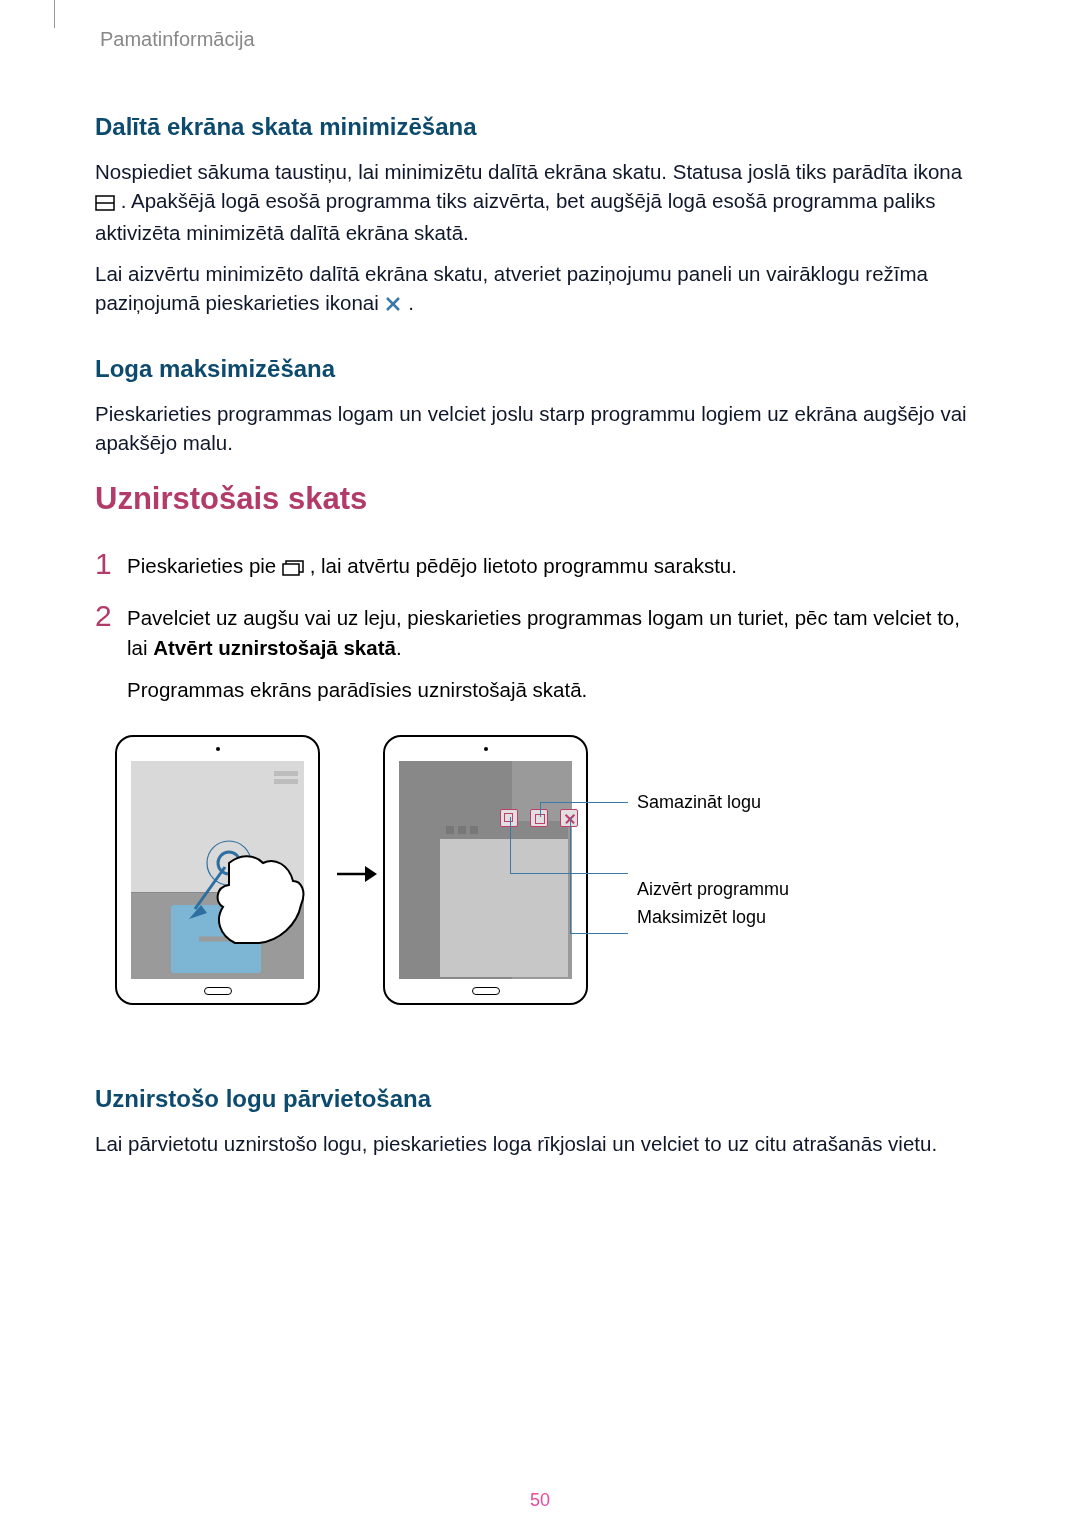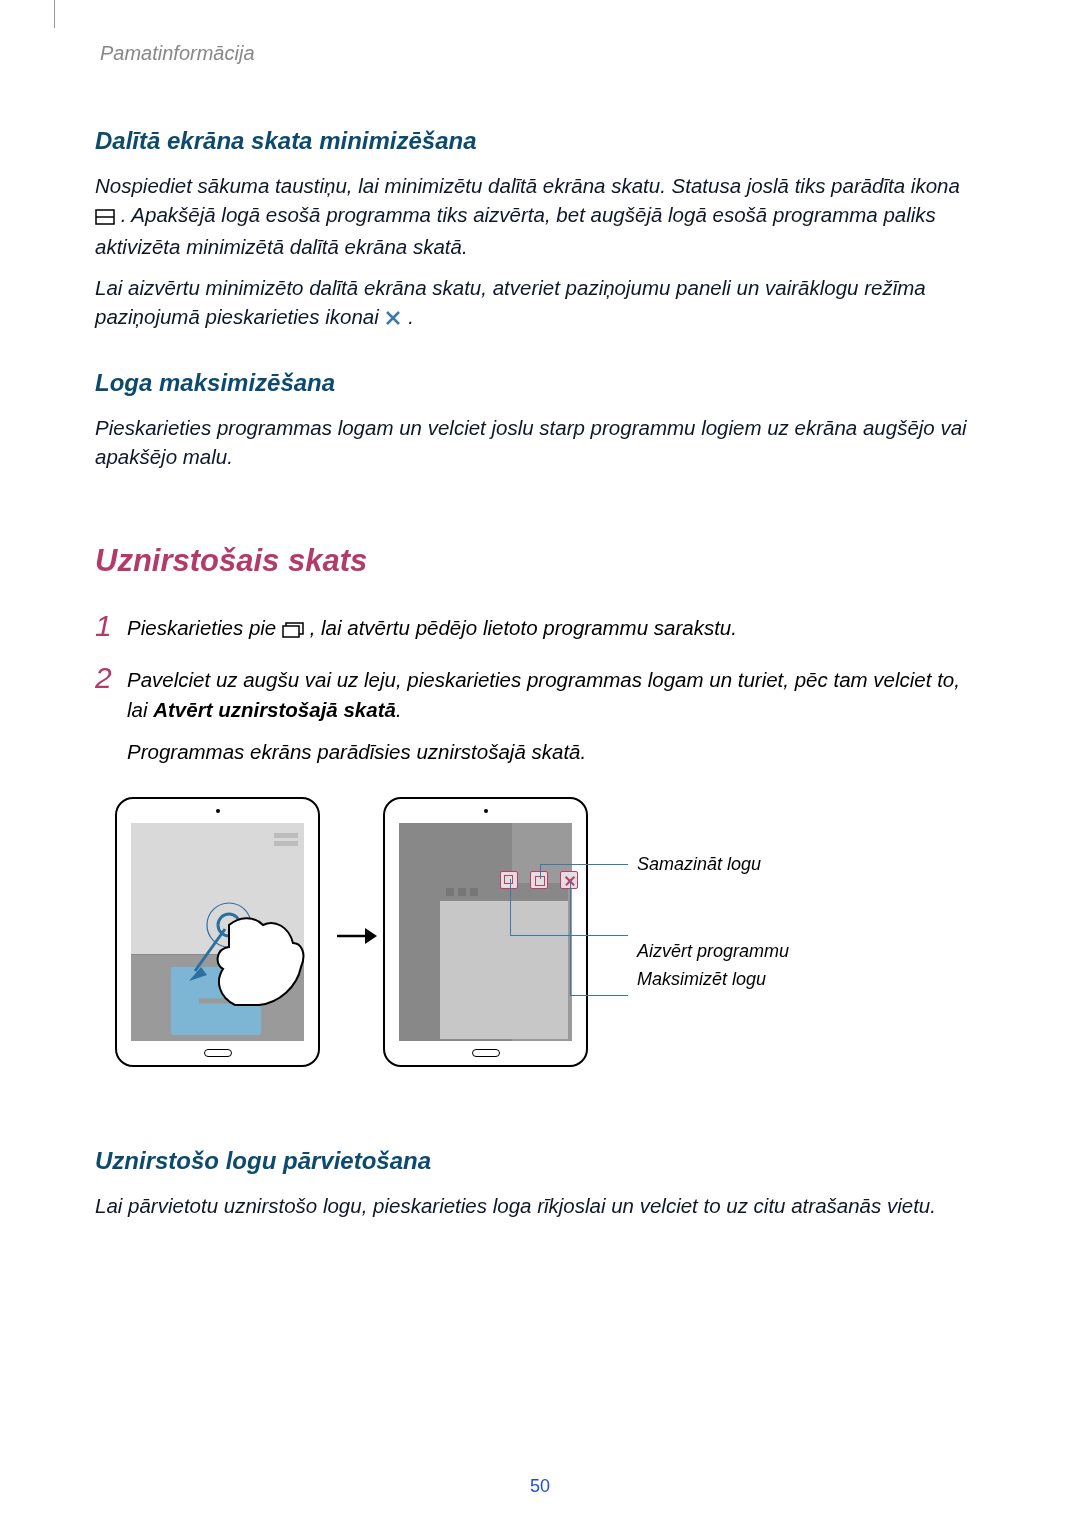--- a/index.html
+++ b/index.html
@@ -13,22 +13,21 @@
   }
   .edge-line {
     position: absolute;
     left: 54px;
     top: 0;
     width: 1px;
     height: 28px;
     background: #999;
   }
   .page {
-    padding: 42px 95px 0 95px;
-    font-style: italic;
+    padding: 28px 95px 0 95px;
   }
   .breadcrumb {
     font-size: 20px;
     color: #888;
     margin-bottom: 62px;
     margin-left: 5px;
   }
   h3.sub {
     font-size: 24px;
     font-weight: bold;
@@ -38,21 +37,21 @@
   p.body {
     font-size: 20.5px;
     line-height: 1.42;
     color: #0f172a;
     margin-bottom: 12px;
   }
   h2.section {
     font-size: 31px;
     color: #b33b6a;
     font-weight: bold;
-    margin-top: 72px;
+    margin-top: 24px;
     margin-bottom: 34px;
   }
   .numstep {
     display: flex;
     margin-bottom: 20px;
   }
   .numstep .num {
     font-size: 30px;
     color: #b33b6a;
     font-weight: 500;
@@ -108,21 +107,21 @@
   .t2 .i1 { position:absolute; top:72px; right:68px; width:18px; height:18px; border:1px solid #c33b6a; background:#e0e0e0; border-radius:2px;}
   .t2 .i1::after{content:'';position:absolute;left:3px;top:3px;width:7px;height:7px;border:1px solid #c33b6a;}
   .t2 .i2 { position:absolute; top:72px; right:38px; width:18px; height:18px; border:1px solid #c33b6a; background:#e0e0e0; border-radius:2px;}
   .t2 .i2::after{content:'';position:absolute;right:2px;bottom:2px;width:8px;height:8px;border:1px solid #c33b6a;}
   .t2 .i3 { position:absolute; top:72px; right:8px; width:18px; height:18px; border:1px solid #c33b6a; background:#e0e0e0; border-radius:2px;}
   .t2 .i3::before{content:'';position:absolute;left:3px;top:8px;width:12px;height:1.5px;background:#c33b6a;transform:rotate(45deg);}
   .t2 .i3::after{content:'';position:absolute;left:3px;top:8px;width:12px;height:1.5px;background:#c33b6a;transform:rotate(-45deg);}
   .lead { position:absolute; border-top:1px solid #3b7aa8; }
   .lead.v { border-top:none; border-left:1px solid #3b7aa8; }
   .callout { position:absolute; font-size:18px; color:#000; }
-  .pagenum { position:absolute; bottom:30px; left:50%; transform:translateX(-50%); font-size:18px; color:#1d4ed8; }
+  .pagenum { position:absolute; bottom:16px; left:50%; transform:translateX(-50%); font-size:18px; color:#ec4899; }
 </style>
 </head>
 <body>
 
 <div class="edge-line"></div>
 
 <div class="page">
 
   <div class="breadcrumb">Pamatinformācija</div>
 

